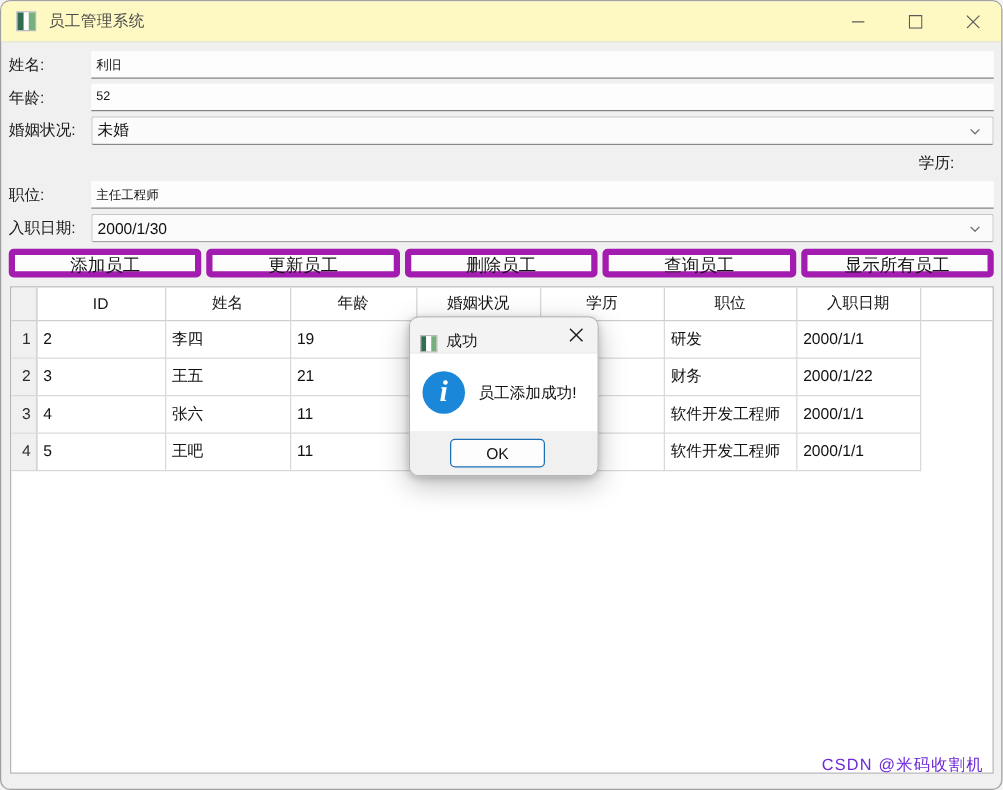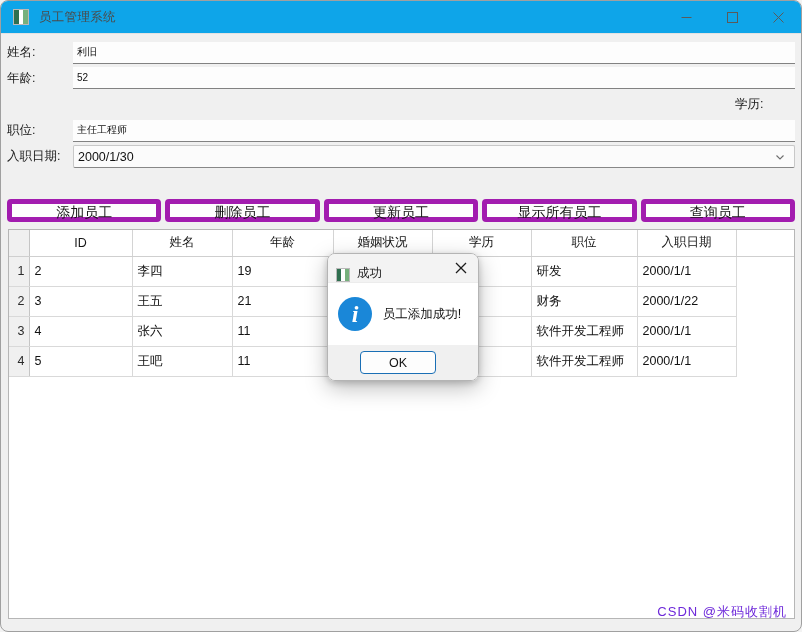--- a/index.html
+++ b/index.html
@@ -20,21 +20,21 @@
     border: 1px solid #a0a0a0;
     border-radius: 8px;
     overflow: hidden;
   }
 
   
   #titlebar {
     position: absolute;
     left: 0; top: 0;
     width: 800px; height: 33px;
-    background: #0ea5e9;
+    background: #fef9c3;
     border-bottom: 1px solid #e2e2e2;
     display: flex;
     align-items: center;
   }
   .app-icon {
     width: 16px; height: 16px;
     margin-left: 12px;
     border: 1px solid #b9b9b9;
     background: #ffffff;
     display: flex;
@@ -354,20 +354,33 @@
       </span>
     </div>
 
     <div class="form-row">
       <span class="form-label">年龄:</span>
       <span class="field-wrap">
         <input class="field-text" type="text" value="52" style="">
       </span>
     </div>
 
+    <div class="form-row">
+      <span class="form-label">婚姻状况:</span>
+      <span class="field-wrap">
+        <div class="field-combo">
+          <span class="combo-value">未婚</span>
+          <span class="chev">
+            <svg width="12" height="12" viewBox="0 0 12 12">
+                <polyline points="2.5,4.5 6,8 9.5,4.5" fill="none" stroke="currentColor" stroke-width="1.1"></polyline>
+              </svg>
+          </span>
+        </div>
+      </span>
+    </div>
 
     <div class="form-row">
       <span class="form-label">学历:</span>
     </div>
 
     <div class="form-row">
       <span class="form-label">职位:</span>
       <span class="field-wrap">
         <input class="field-text" type="text" value="主任工程师" style="">
       </span>
@@ -384,24 +397,24 @@
               </svg>
           </span>
         </div>
       </span>
     </div>
 
   </div>
 
   <div id="button-bar">
     <button class="action-btn">添加员工</button>
+    <button class="action-btn">更新员工</button>
     <button class="action-btn">删除员工</button>
-    <button class="action-btn">更新员工</button>
+    <button class="action-btn">查询员工</button>
     <button class="action-btn">显示所有员工</button>
-    <button class="action-btn">查询员工</button>
   </div>
 
   <div id="table-panel">
     <table id="grid">
       <colgroup>
         <col class="c-gutter">
           <col class="c-id">
           <col class="c-name">
           <col class="c-age">
         <col class="c-marry">

